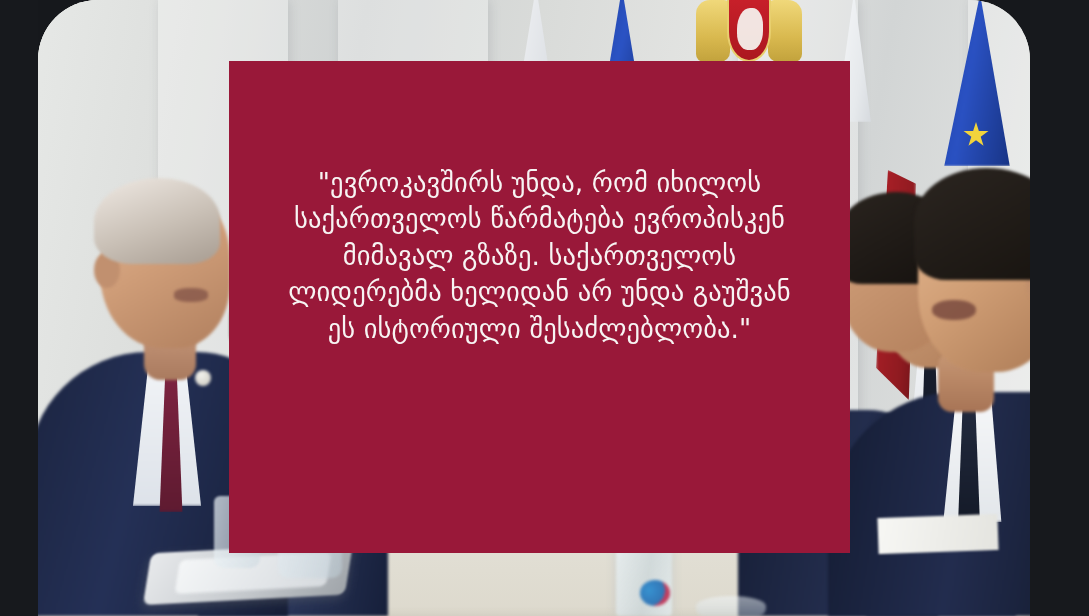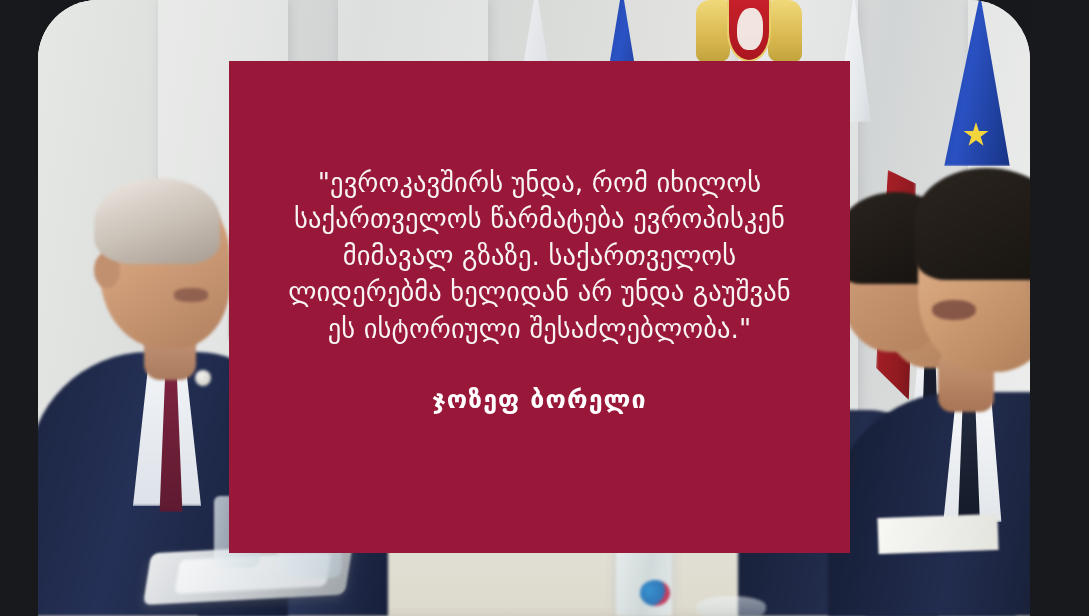--- a/index.html
+++ b/index.html
@@ -546,16 +546,15 @@
 
   <div class="frame-bar left" style="background: rgb(23, 25, 29);"></div>
   <div class="frame-bar right" style="background: rgb(23, 25, 29);"></div>
 
   <div id="quote-card" style="background: rgb(153, 24, 57);">
     <div id="quote-text">"ევროკავშირს უნდა, რომ იხილოს
 საქართველოს წარმატება ევროპისკენ
 მიმავალ გზაზე. საქართველოს
 ლიდერებმა ხელიდან არ  უნდა გაუშვან
 ეს ისტორიული შესაძლებლობა."</div>
-    <div id="quote-author">ჯოზეფ ბორელი</div>
   </div>
 
 </div>
 
 </body></html>

